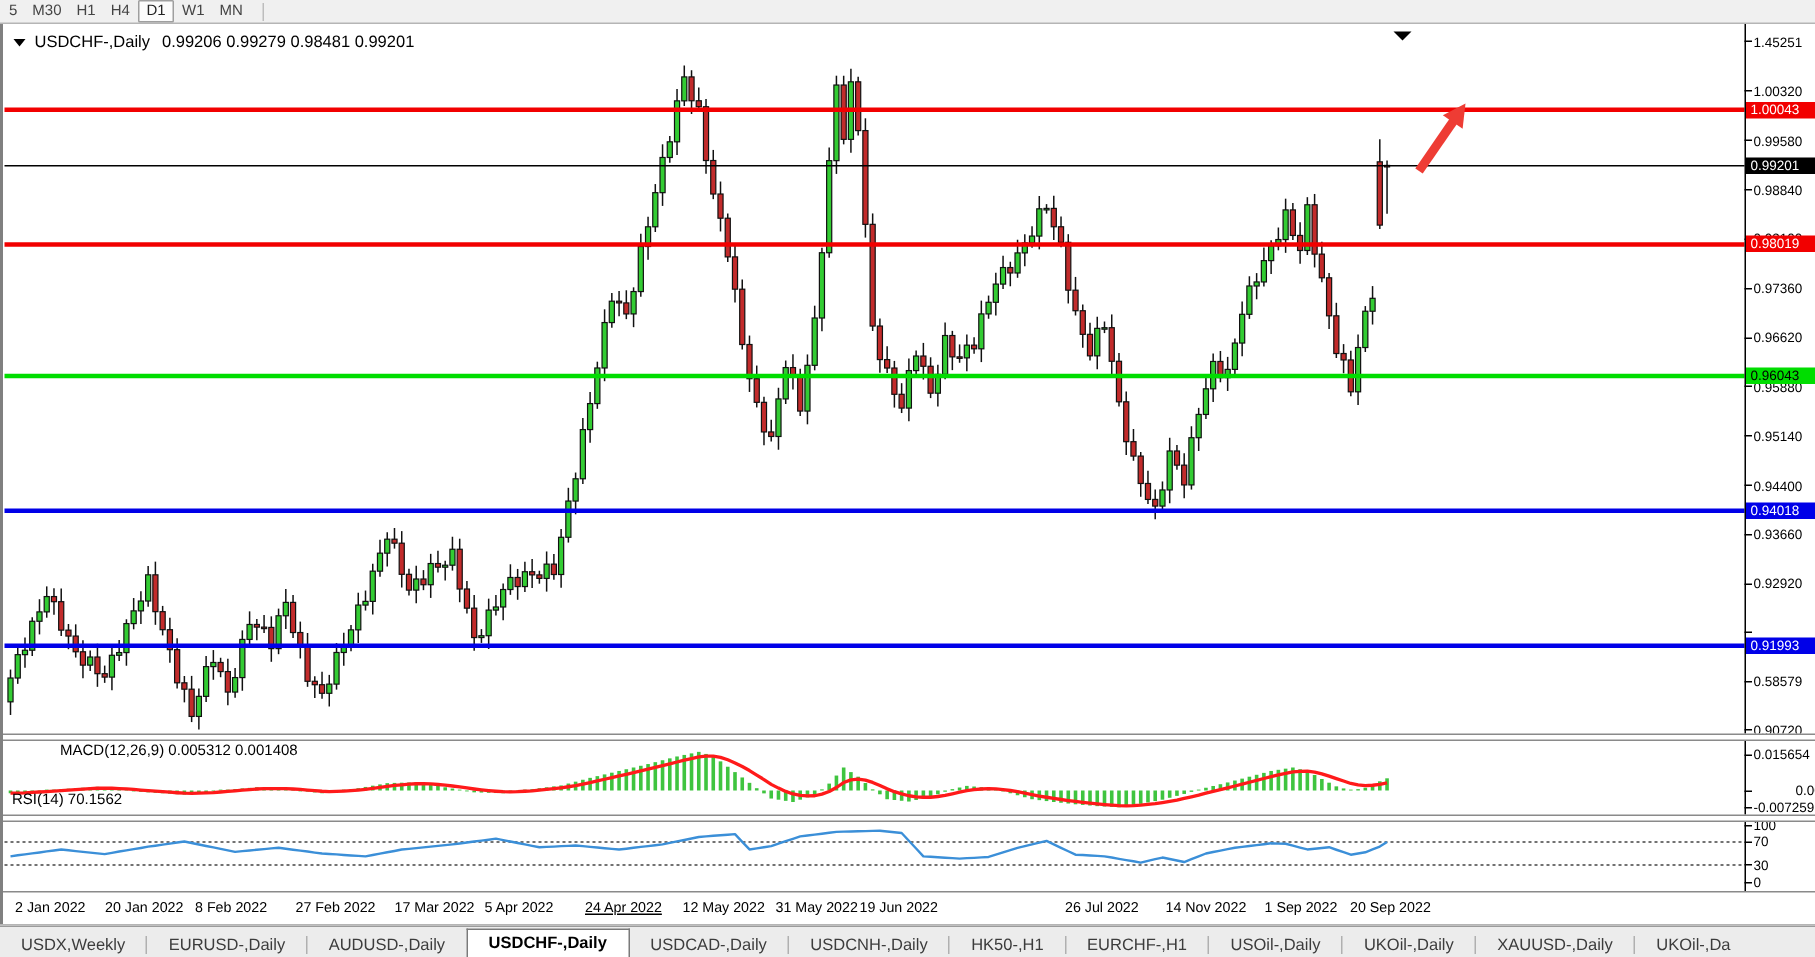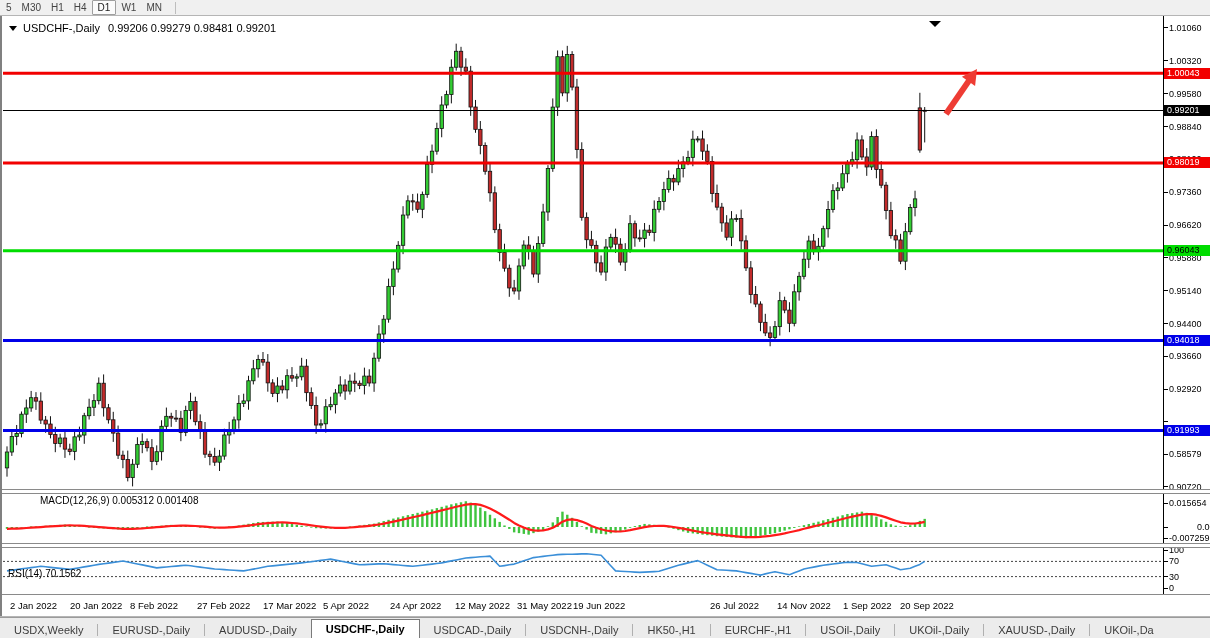--- a/index.html
+++ b/index.html
@@ -656,31 +656,31 @@
   <div class="pane-hit" style="top:492px;height:51px;"></div>
   <div class="pane-hit" style="top:546px;height:48px;"></div>
 
   <div id="chart-title">
     <span id="title-tri"></span>
     <span>USDCHF-,Daily</span>
     <span class="ohlc">0.99206 0.99279 0.98481 0.99201</span>
   </div>
 
   <div class="pane-label" style="top:495px;padding-left:32px;">MACD(12,26,9) 0.005312 0.001408</div>
-  <div class="pane-label" style="top:568px;">RSI(14) 70.1562</div>
+  <div class="pane-label" style="top:528px;">RSI(14) 70.1562</div>
 
   <div class="pane-sep" style="top:489px;"></div>
   <div class="pane-sep" style="top:543px;"></div>
   <div id="rsi-bottom"></div>
   <div id="axis-vline"></div>
   <div id="status-sep"></div>
 
   <div id="yaxis">
       <div class="ytick-dash" style="top: 27.4854px;"></div>
-      <div class="ytick" style="top: 27.9854px;">1.01060</div>
+      <div class="ytick" style="top: 27.9854px;">1.45251</div>
       <div class="ytick-dash" style="top: 60.3342px;"></div>
       <div class="ytick" style="top: 60.8342px;">1.00320</div>
       <div class="ytick-dash" style="top: 93.1831px;"></div>
       <div class="ytick" style="top: 93.6831px;">0.99580</div>
       <div class="ytick-dash" style="top: 126.032px;"></div>
       <div class="ytick" style="top: 126.532px;">0.98840</div>
       <div class="ytick-dash" style="top: 158.881px;"></div>
       <div class="ytick" style="top: 159.381px;">0.98100</div>
       <div class="ytick-dash" style="top: 191.73px;"></div>
       <div class="ytick" style="top: 192.23px;">0.97360</div>
@@ -723,21 +723,21 @@
       <div class="price-badge" style="top: 424.973px; background: rgb(0, 0, 232); color: rgb(255, 255, 255);">0.91993</div>
       <div class="price-badge" style="top: 105.007px; background: rgb(0, 0, 0); color: rgb(255, 255, 255);">0.99201</div>
     </div>
   <div id="xaxis">
       <div class="xtick" style="left: 10px;">2 Jan 2022</div>
       <div class="xtick" style="left: 70px;">20 Jan 2022</div>
       <div class="xtick" style="left: 130px;">8 Feb 2022</div>
       <div class="xtick" style="left: 197px;">27 Feb 2022</div>
       <div class="xtick" style="left: 263px;">17 Mar 2022</div>
       <div class="xtick" style="left: 323px;">5 Apr 2022</div>
-      <div class="xtick" style="left: 390px;">24 Apr 2022</div>
+      <div class="xtick" style="left: 390px; text-decoration: underline;">24 Apr 2022</div>
       <div class="xtick" style="left: 455px;">12 May 2022</div>
       <div class="xtick" style="left: 517px;">31 May 2022</div>
       <div class="xtick" style="left: 573px;">19 Jun 2022</div>
       <div class="xtick" style="left: 643px; margin-top: 32px;">7 Jul 2022</div>
       <div class="xtick" style="left: 710px;">26 Jul 2022</div>
       <div class="xtick" style="left: 777px;">14 Nov 2022</div>
       <div class="xtick" style="left: 843px;">1 Sep 2022</div>
       <div class="xtick" style="left: 900px;">20 Sep 2022</div>
     </div>
 

